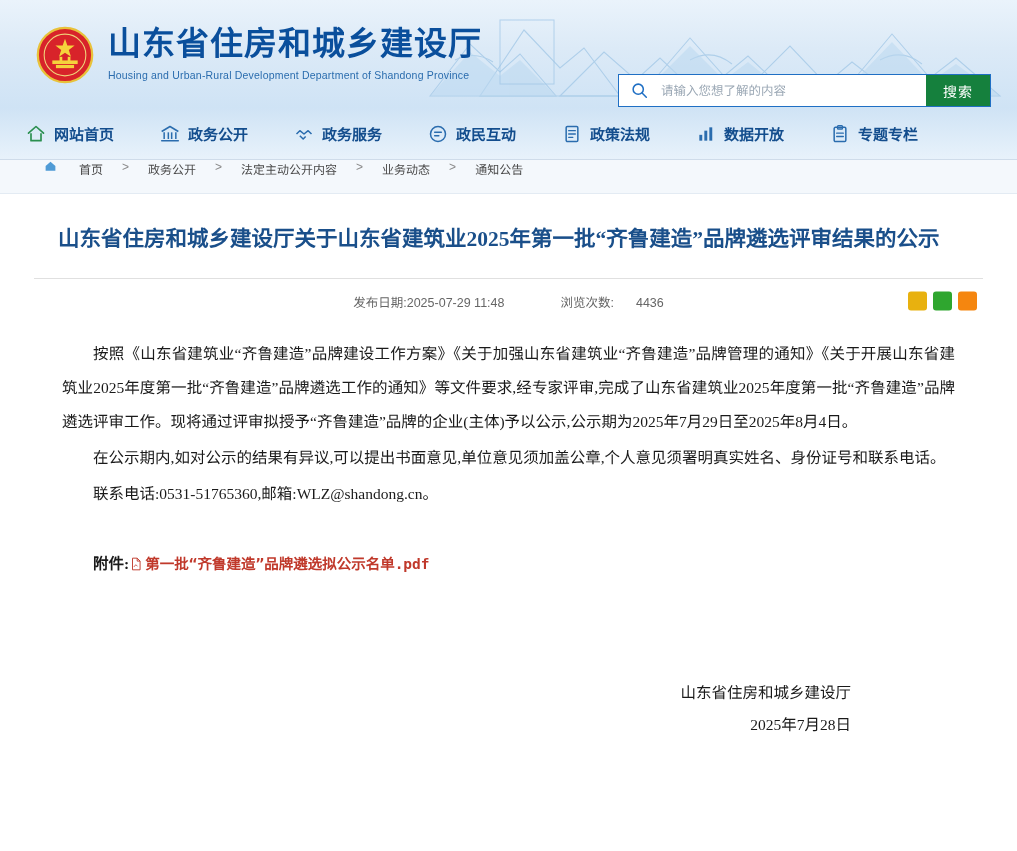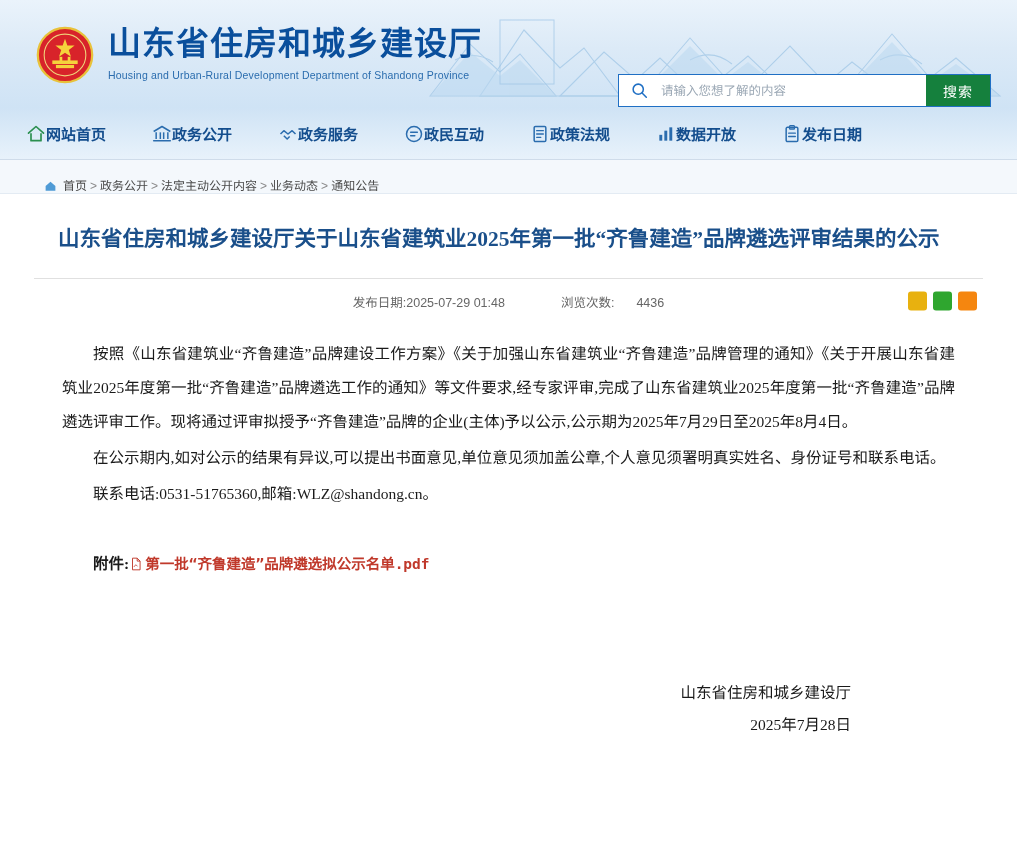--- a/index.html
+++ b/index.html
@@ -104,44 +104,46 @@
     background: linear-gradient(180deg, #cfe3f5 0%, #e8f2fb 100%);
     border-bottom: 1px solid #cfdcea;
     display: flex;
     align-items: center;
     padding: 0 26px;
     box-sizing: border-box;
   }
   .nav-item {
     display: flex;
     align-items: center;
+    gap: 8px;
     margin-right: 46px;
     cursor: pointer;
     white-space: nowrap;
   }
   .nav-item:last-child { margin-right: 0; }
   .nav-label {
     font-size: 15px;
     color: #134d8d;
     font-family: "Liberation Sans", sans-serif;
     font-weight: bold;
   }
   .nav-ico { width: 20px; height: 20px; display: block; }
 
   
   .crumb-bar {
     height: 34px;
     background: #f4f8fc;
     border-bottom: 1px solid #e3ebf3;
     display: flex;
-    align-items: flex-end;
+    align-items: flex-start;
     padding: 0 44px;
     box-sizing: border-box;
     font-size: 12px;
     color: #4a4a4a;
+    gap: 16px;
   }
   .crumb-home-ico { margin-right: 6px; display: block; }
   .crumb-sep { margin: 0 3px; color: #8a8a8a; }
   .crumb-link { color: #4a4a4a; text-decoration: none; cursor: pointer; }
 
   
   .article {
     padding: 0 34px;
   }
   .title {
@@ -325,21 +327,21 @@
     </svg>
     <span class="nav-label">数据开放</span>
   </div>
 
   <div class="nav-item">
     <svg class="nav-ico" viewBox="0 0 24 24">
       <rect x="5" y="4" width="14" height="17" rx="1.5" fill="none" stroke="#2a6cae" stroke-width="1.8"></rect>
       <rect x="9" y="2" width="6" height="4" rx="1" fill="none" stroke="#2a6cae" stroke-width="1.6"></rect>
       <path d="M8 11 h8 M8 15 h8" stroke="#2a6cae" stroke-width="1.6" stroke-linecap="round"></path>
     </svg>
-    <span class="nav-label">发布日期</span>
+    <span class="nav-label">专题专栏</span>
   </div>
 </div>
 
 <div class="crumb-bar">
   <svg class="crumb-home-ico" width="13" height="13" viewBox="0 0 24 24">
     <path d="M3 11 L12 3 L21 11 V20 H3 Z" fill="#4f9bd6"></path>
   </svg>
   <a class="crumb-link">首页</a>
   <span class="crumb-sep">&gt;</span>
   <a class="crumb-link">政务公开</a>
@@ -350,21 +352,21 @@
   <span class="crumb-sep">&gt;</span>
   <a class="crumb-link">通知公告</a>
 </div>
 
 <div class="article">
 
   <div class="title">山东省住房和城乡建设厅关于山东省建筑业2025年第一批“齐鲁建造”品牌遴选评审结果的公示</div>
 
   <div class="meta-row">
     <div class="meta-item">
-      <span>发布日期:</span><span>2025-07-29 01:48</span>
+      <span>发布日期:</span><span>2025-07-29 11:48</span>
     </div>
     <div class="meta-item">
       <span>浏览次数:</span><span class="mv">4436</span>
     </div>
     <div class="share">
       <span class="sh-sina"></span>
       <span class="sh-wx"></span>
       <span class="sh-fav"></span>
     </div>
   </div>

